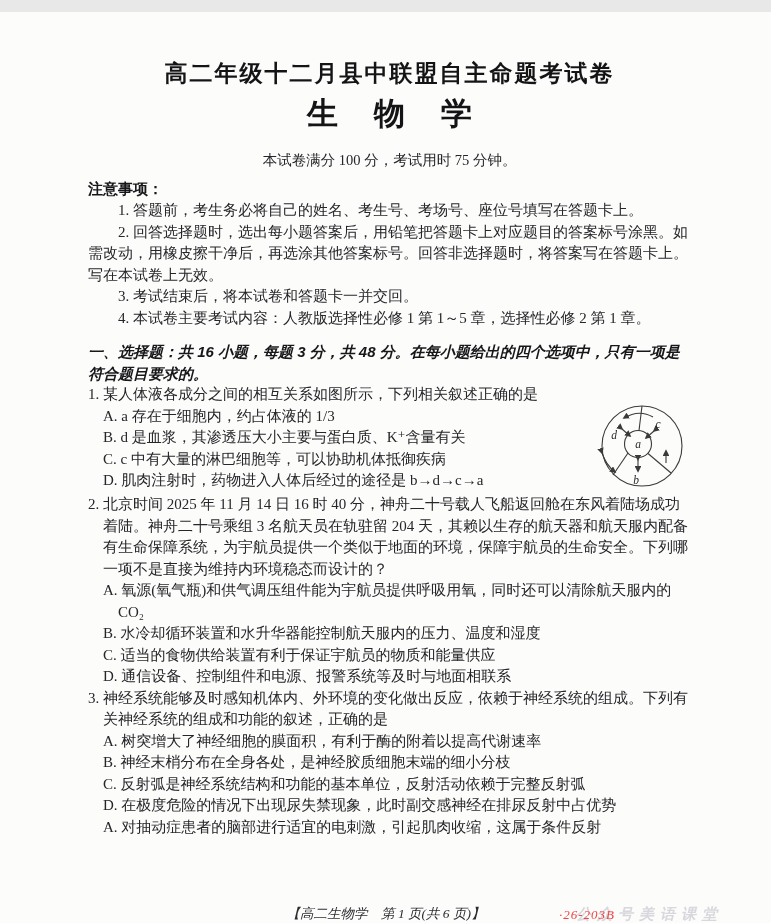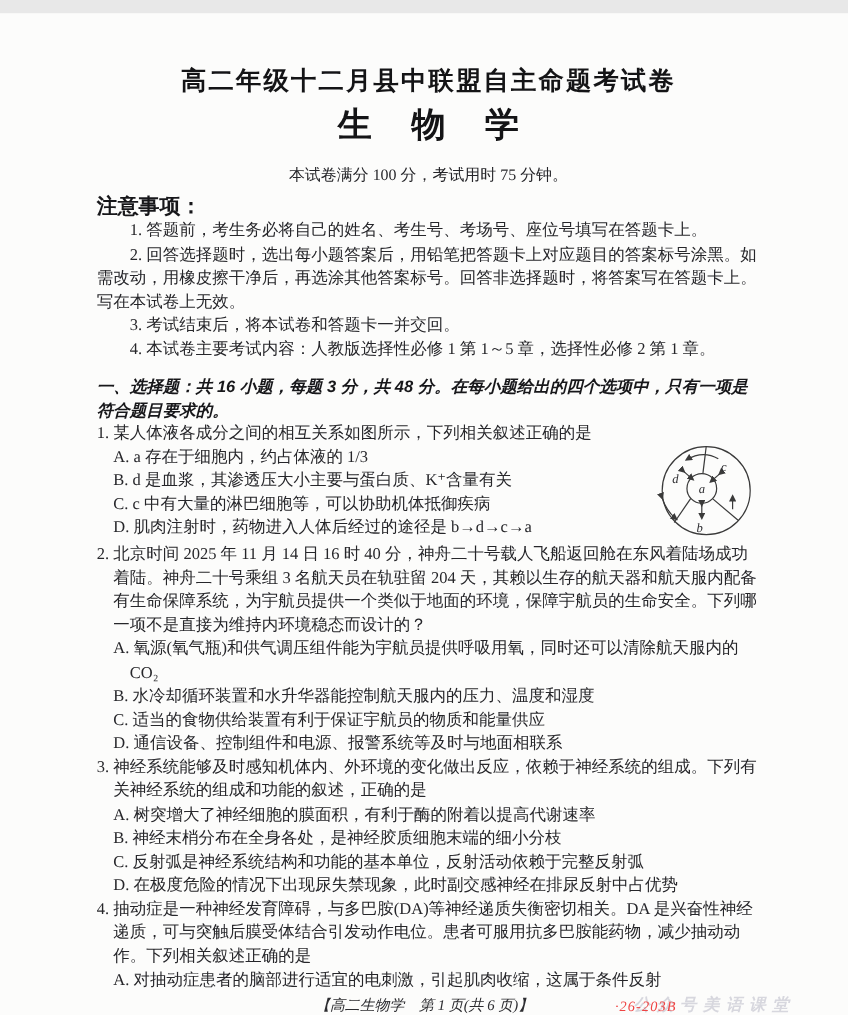--- a/index.html
+++ b/index.html
@@ -31,21 +31,21 @@
     margin-top:8px;
     color:#141416;
   }
   .exam-info {
     text-align:center;
     font-size:14.5px; line-height:20px;
     margin-top:16px;
   }
 
   .notice { margin-top:8px; }
-  .notice-heading { font-size:19px; line-height:22px; color:#17171a; }
+  .notice-heading { font-size:15px; line-height:22px; color:#17171a; }
   .notice-item { text-indent:2em; }
 
   .section-heading {
     margin-top:12px;
     font-size:15px; line-height:21.5px;
     color:#17171a;
     font-style:italic;
   }
 
   .question { margin:0; }
@@ -160,21 +160,20 @@
         <p class="q-stem">3. 神经系统能够及时感知机体内、外环境的变化做出反应，依赖于神经系统的组成。下列有关神经系统的组成和功能的叙述，正确的是</p>
         <div class="q-options">
           <p class="q-option">A. 树突增大了神经细胞的膜面积，有利于酶的附着以提高代谢速率</p>
           <p class="q-option">B. 神经末梢分布在全身各处，是神经胶质细胞末端的细小分枝</p>
           <p class="q-option">C. 反射弧是神经系统结构和功能的基本单位，反射活动依赖于完整反射弧</p>
           <p class="q-option">D. 在极度危险的情况下出现尿失禁现象，此时副交感神经在排尿反射中占优势</p>
         </div>
       </div>
 
       <div class="question">
-        <p class="q-stem">4. 抽动症是一种神经发育障碍，与多巴胺(DA)等神经递质失衡密切相关。DA 是兴奋性神经递质，可与突触后膜受体结合引发动作电位。患者可服用抗多巴胺能药物，减少抽动动作。下列相关叙述正确的是</p>
         <div class="q-options">
           <p class="q-option">A. 对抽动症患者的脑部进行适宜的电刺激，引起肌肉收缩，这属于条件反射</p>
         </div>
       </div>
     </section>
   </div>
 
   <footer class="footer">
     <span class="footer-center">【高二生物学　第 1 页(共 6 页)】</span>
     <span class="footer-right">

